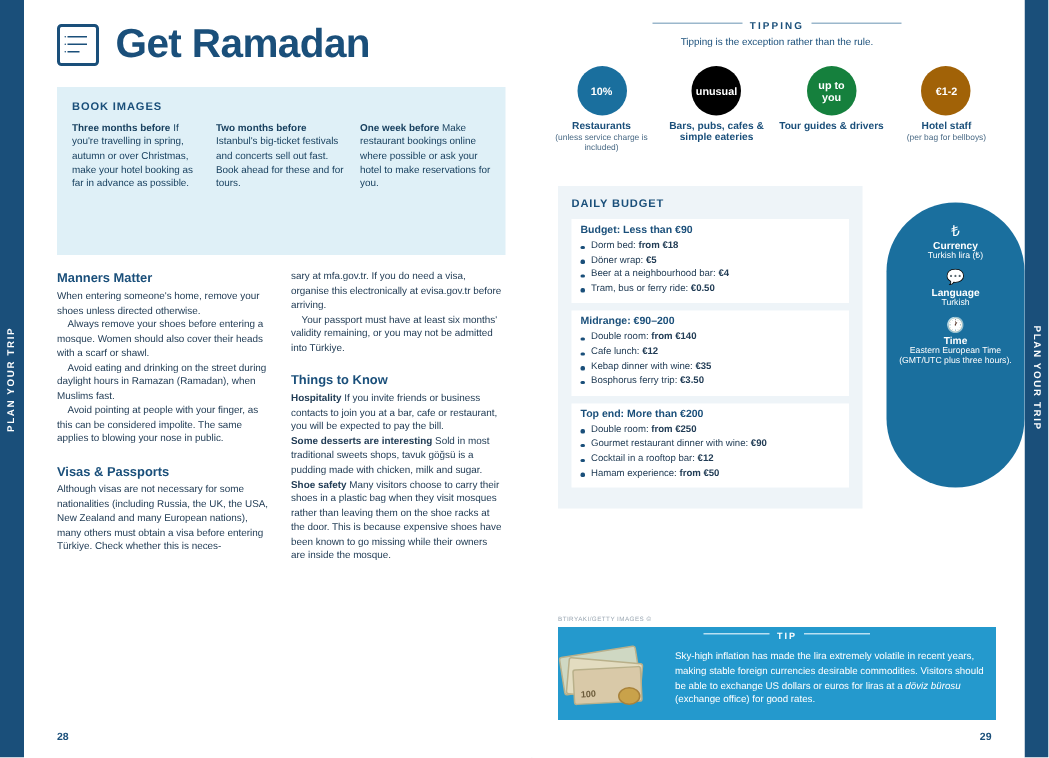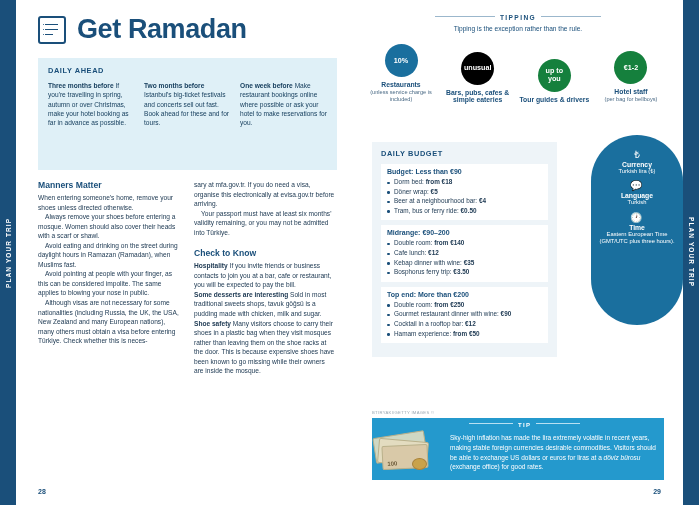--- a/index.html
+++ b/index.html
@@ -67,35 +67,34 @@
   .folio { position:absolute; bottom:10px; font-size:7px; color:#1a4f7a; font-weight:bold; }
   .folio.l { left:22px; }
   .folio.r { right:22px; }
 
   
   .tipping { position:absolute; left:356px; top:14px; width:292px; text-align:center; }
   .tip-label { font-size:6.6px; letter-spacing:1.4px; color:#1a4f7a; font-weight:bold; }
   .tip-label .hr { display:inline-block; width:60px; height:1px; background:#9bb7cc; vertical-align:3px; margin:0 5px; }
   .tip-sub { font-size:6.6px; color:#1a4f7a; margin-top:4px; }
 
-  .coins { position:absolute; left:350px; top:44px; width:300px; display:flex; justify-content:space-between;align-items:flex-end; }
+  .coins { position:absolute; left:350px; top:44px; width:300px; display:flex; justify-content:space-between; }
   .coin-item { width:70px; text-align:center; }
   .coin {
     width:33px; height:33px; border-radius:50%; margin:0 auto 4px auto;
     display:flex; align-items:center; justify-content:center;
     color:#fff; font-weight:bold; font-size:7.2px; line-height:1.05; text-align:center; padding:2px;
   }
   .coin-name { font-size:6.8px; font-weight:bold; color:#1a4f7a; }
   .coin-note { font-size:5.6px; color:#4a6a85; line-height:1.3; margin-top:1px; }
 
   
   .budget {
-    position:absolute; left:356px; top:124px; width:185px; background:#eef4f8;
+    position:absolute; left:356px; top:124px; width:203px; background:#eef4f8;
     padding:7px 9px 9px 9px;
-    margin-top:18px;
   }
   .bud-title { font-size:7.4px; font-weight:bold; color:#1a4f7a; letter-spacing:0.6px; margin-bottom:6px; }
   .bud-block { background:#ffffff; padding:4px 6px 5px 6px; margin-bottom:5px; }
   .bud-head { font-size:7px; color:#1a4f7a; margin-bottom:2px; }
   .bud-head b { font-weight:bold; }
   .bud-list { list-style:none; margin:0; padding:0; }
   .bud-list li { font-size:6.4px; line-height:1.5; color:#213c55; padding-left:7px; position:relative; }
   .bud-list li:before { content:""; position:absolute; left:0; top:4.5px; width:2.5px; height:2.5px; border-radius:50%; background:#1a4f7a; }
   .bud-list li b { font-weight:bold; }
   .infopanel {
@@ -154,21 +153,21 @@
             <i class="l1"></i>
           <span class="dot" style="top:11px"></span>
             <i class="l2"></i>
           <span class="dot" style="top:16px"></span>
             <i class="l3"></i>
         </div>
         <div class="hdr-title">Get Ramadan</div>
       </div>
 
       <div class="bookahead">
-        <div class="ba-title">DAILY AHEAD</div>
+        <div class="ba-title">BOOK IMAGES</div>
         <div class="ba-cols">
           <div class="ba-col">
             <b>Three months before</b>
             <span>If you're travelling in spring, autumn or over Christmas, make your hotel booking as far in advance as possible.</span>
           </div>
           <div class="ba-col">
             <b>Two months before</b>
             <span>Istanbul's big-ticket festivals and concerts sell out fast. Book ahead for these and for tours.</span>
           </div>
           <div class="ba-col">
@@ -180,28 +179,29 @@
 
       <div class="body2">
 
         <div class="col">
           <div class="sec-h">Manners Matter</div>
           <p class="tx">When entering someone's home, remove your shoes unless directed otherwise.</p>
           <p class="tx">Always remove your shoes before entering a mosque. Women should also cover their heads with a scarf or shawl.</p>
           <p class="tx">Avoid eating and drinking on the street during daylight hours in Ramazan (Ramadan), when Muslims fast.</p>
           <p class="tx">Avoid pointing at people with your finger, as this can be considered impolite. The same applies to blowing your nose in public.</p>
 
+          <div class="sec-h sp">Visas &amp; Passports</div>
           <p class="tx">Although visas are not necessary for some nationalities (including Russia, the UK, the USA, New Zealand and many European nations), many others must obtain a visa before entering Türkiye. Check whether this is neces-</p>
         </div>
 
         <div class="col">
           <p class="tx">sary at mfa.gov.tr. If you do need a visa, organise this electronically at evisa.gov.tr before arriving.</p>
           <p class="tx">Your passport must have at least six months' validity remaining, or you may not be admitted into Türkiye.</p>
 
-          <div class="sec-h sp">Check to Know</div>
+          <div class="sec-h sp">Things to Know</div>
           <p class="tx" style="text-indent:0">
             <b>Hospitality</b>
             <span>If you invite friends or business contacts to join you at a bar, cafe or restaurant, you will be expected to pay the bill.</span>
           </p>
           <p class="tx" style="text-indent:0">
             <b>Some desserts are interesting</b>
             <span>Sold in most traditional sweets shops, tavuk göğsü is a pudding made with chicken, milk and sugar.</span>
           </p>
           <p class="tx" style="text-indent:0">
             <b>Shoe safety</b>
@@ -232,21 +232,21 @@
         <div class="coin" style="background:#000000">unusual</div>
         <div class="coin-name">Bars, pubs, cafes &amp; simple eateries</div>
         <div class="coin-note"></div>
       </div>
       <div class="coin-item">
         <div class="coin" style="background:#15803d">up to you</div>
         <div class="coin-name">Tour guides &amp; drivers</div>
         <div class="coin-note"></div>
       </div>
       <div class="coin-item">
-        <div class="coin" style="background:#15803d">€1-2</div>
+        <div class="coin" style="background:#a16207">€1-2</div>
         <div class="coin-name">Hotel staff</div>
         <div class="coin-note">(per bag for bellboys)</div>
       </div>
     </div>
 
     <div class="bluecircle"></div>
     <div class="infopanel" style="left:578px; top:143px; width:86px;">
       <div class="ip-item">
         <div class="ip-ico">₺</div>
         <div class="ip-h">Currency</div>

